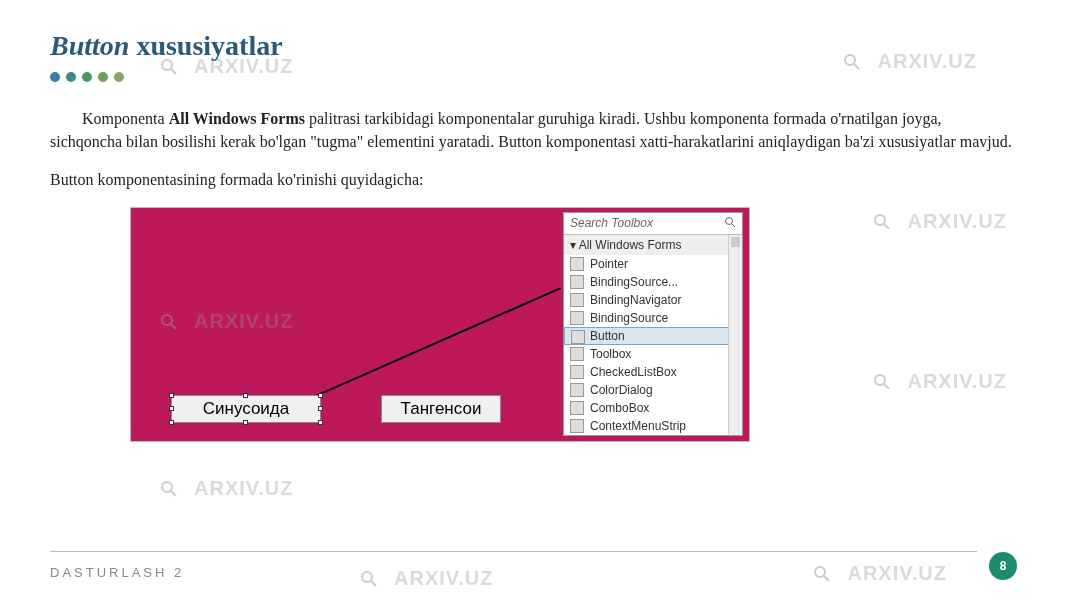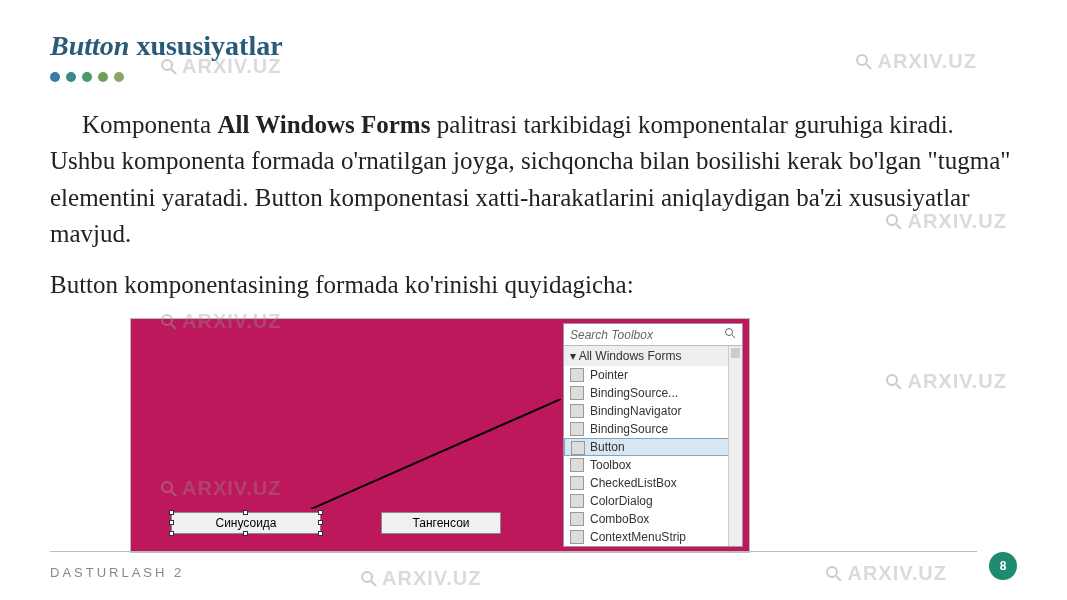--- a/index.html
+++ b/index.html
@@ -25,21 +25,21 @@
   .title .italic { font-style: italic; color: #2a5a7a; }
   .dots {
     display: flex;
     gap: 6px;
     margin-bottom: 25px;
   }
   .dot {
     width: 10px; height: 10px; border-radius: 50%;
   }
   .body-text {
-    font-size: 25px;
+    font-size: 16px;
     line-height: 1.45;
     color: #222;
     font-family: Georgia, 'Times New Roman', serif;
     margin-bottom: 15px;
   }
   .body-text .indent { display:inline-block; width: 32px; }
   .body-text b { font-weight: bold; }
   .screenshot-wrap {
     width: 620px;
     margin-left: 80px;
@@ -102,21 +102,21 @@
   .form-area {
     position:absolute;
     left: 10px; bottom: 12px;
     width: 400px; height: 60px;
   }
   .form-button {
     position:absolute;
     background: #f0f0f0;
     border: 1px solid #888;
     font-family: Arial, sans-serif;
-    font-size: 12px;
+    font-size: 17px;
     text-align:center;
     padding: 3px 0;
   }
   .btn1 {
     left: 30px; bottom: 6px; width: 150px;
   }
   .handle { position:absolute; width:5px; height:5px; background:#fff; border:1px solid #333; }
   .btn2 {
     left: 240px; bottom: 6px; width: 120px; margin-top: 32px;
   }
@@ -159,21 +159,21 @@
   }
   .watermark {
     position:absolute;
     font-family: Arial, sans-serif;
     font-weight: bold;
     color: rgba(150,150,150,0.35);
     font-size: 20px;
     letter-spacing: 1px;
     display:flex;
     align-items:center;
-    gap:4px;
+    gap:16px;
   }
   .watermark svg { opacity:0.5; }
   .wm1 { top: 55px; left: 160px; }
   .wm2 { top: 50px; right: 90px; }
   .wm3 { top: 210px; right: 60px; }
   .wm4 { top: 370px; right: 60px; }
   .wm5 { bottom: 15px; right: 120px; }
   .wm6 { top: 310px; left: 160px; }
   .wm7 { bottom: 100px; left: 160px; }
   .wm8 { bottom: 10px; left: 360px; }

